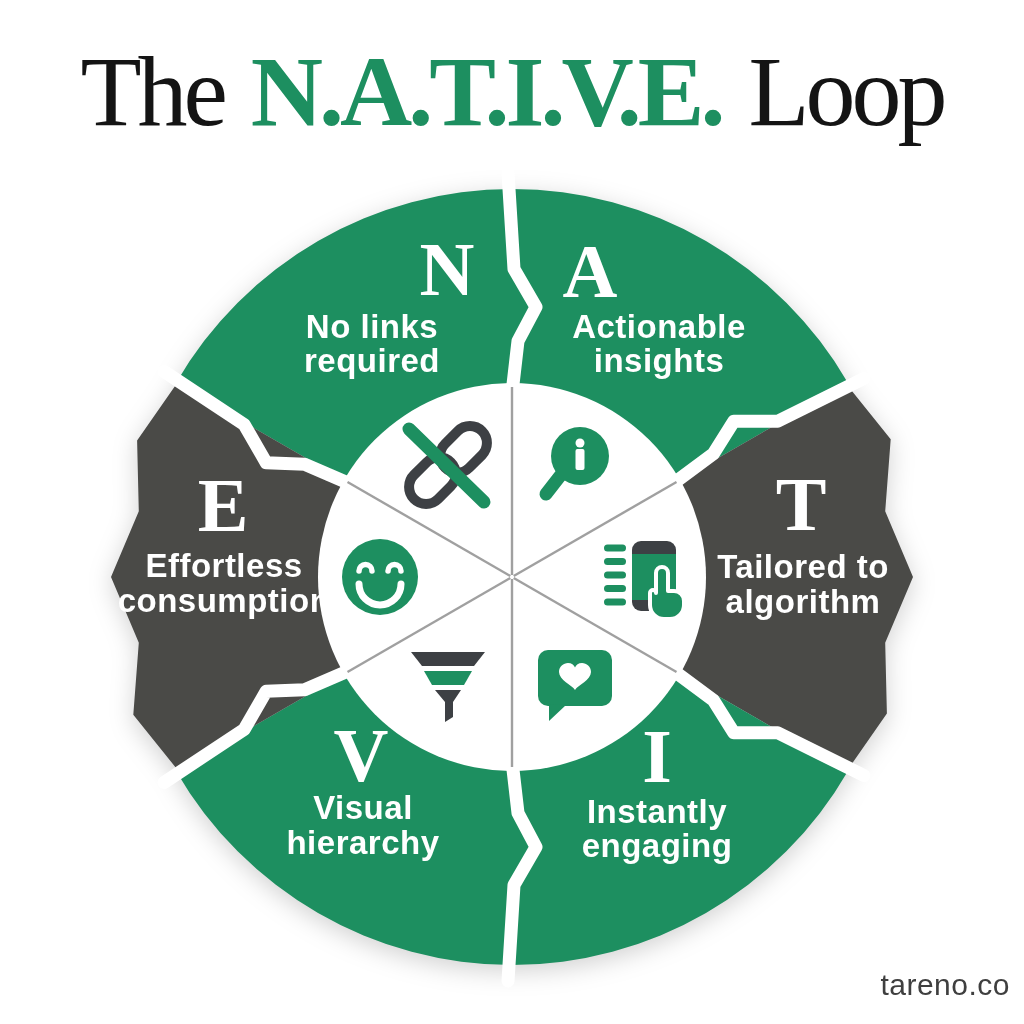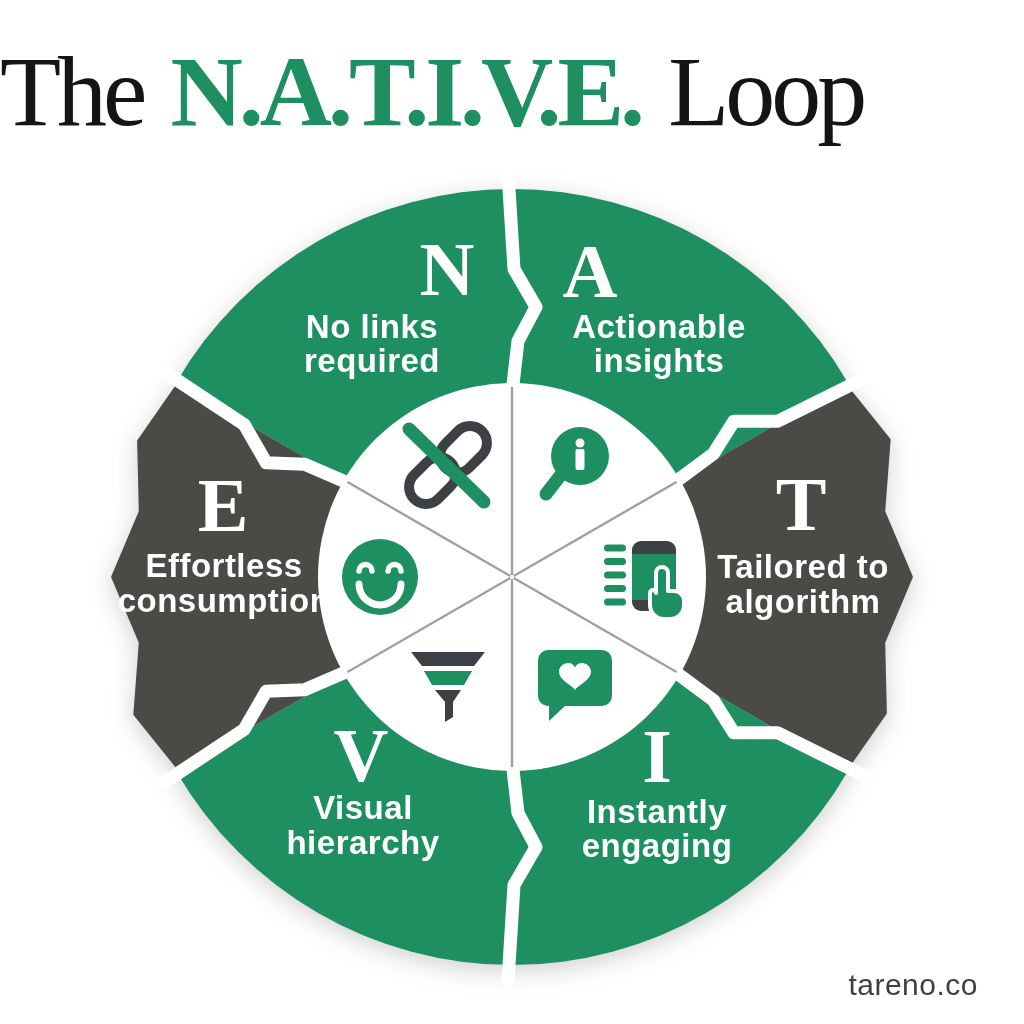--- a/index.html
+++ b/index.html
@@ -1,31 +1,31 @@
 <!DOCTYPE html>
 <html style="--green: #1d8f60; --dark: #4a4a47; --icon-dark: #3d4044; --line-gray: #a0a0a0; --title-black: #141414; --wm-gray: #3f3f3f;"><head>
 <meta charset="utf-8">
 <style>
   html,body{margin:0;padding:0;background:#ffffff;}
   body{width:1024px;height:1024px;position:relative;overflow:hidden;
        font-family:"Liberation Sans",sans-serif;}
   .canvas{position:absolute;inset:0;}
-  h1.title{position:absolute;top:34px;left:0;right:0;margin:0;
+  h1.title{position:absolute;top:34px;left:0;right:0;margin:0;text-align:center;
       font-family:"Liberation Serif",serif;font-weight:500;font-size:100px;
       letter-spacing:-4px;color:var(--title-black,#141414);white-space:nowrap;}
   h1.title .acr{color:var(--green,#1d8f60);font-weight:700;margin:0 6px;}
   svg.diagram{position:absolute;inset:0;}
   #ring{filter:drop-shadow(0 6px 12px rgba(0,0,0,.18));}
   .crack{fill:none;stroke:#ffffff;stroke-width:13;stroke-linejoin:round;stroke-linecap:round;}
   .sector-line{stroke:var(--line-gray,#a0a0a0);stroke-width:2.4;}
   .ring-letter{font-family:"Liberation Serif",serif;font-size:76px;font-weight:600;
       fill:#ffffff;text-anchor:middle;}
   .ring-label{font-family:"Liberation Sans",sans-serif;font-size:33px;font-weight:600;
       fill:#ffffff;text-anchor:middle;letter-spacing:.5px;}
-  .watermark{position:absolute;right:46px;bottom:22px;font-size:30px;
+  .watermark{position:absolute;right:14px;bottom:22px;font-size:30px;
       color:var(--wm-gray,#3f3f3f);letter-spacing:.5px;}
 </style>
 </head>
 <body>
 
 <div class="canvas">
 
   <h1 class="title"><span>The</span> <span class="acr">N.A.T.I.V.E.</span> <span>Loop</span></h1>
 
   <svg class="diagram" viewBox="0 0 1024 1024">

